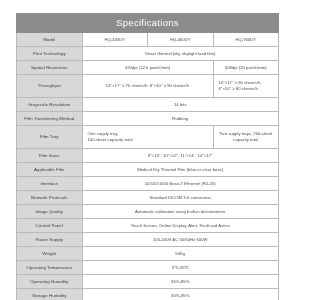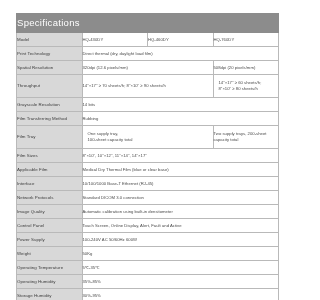--- a/index.html
+++ b/index.html
@@ -29,20 +29,21 @@
   }
   table.spec {
     width: 100%;
     border-collapse: collapse;
     table-layout: fixed;
   }
   table.spec td, table.spec th {
     border: 0.5px solid #b9b9b9;
     padding: 0;
     vertical-align: middle;
+    text-align: center;
     font-weight: normal;
     line-height: 1.35;
   }
   .title-cell {
     background: #8c8c8c;
     color: #ffffff;
     font-size: 9.5px;
     height: 18px;
     letter-spacing: 0.3px;
     border: 0.5px solid #8c8c8c !important;

